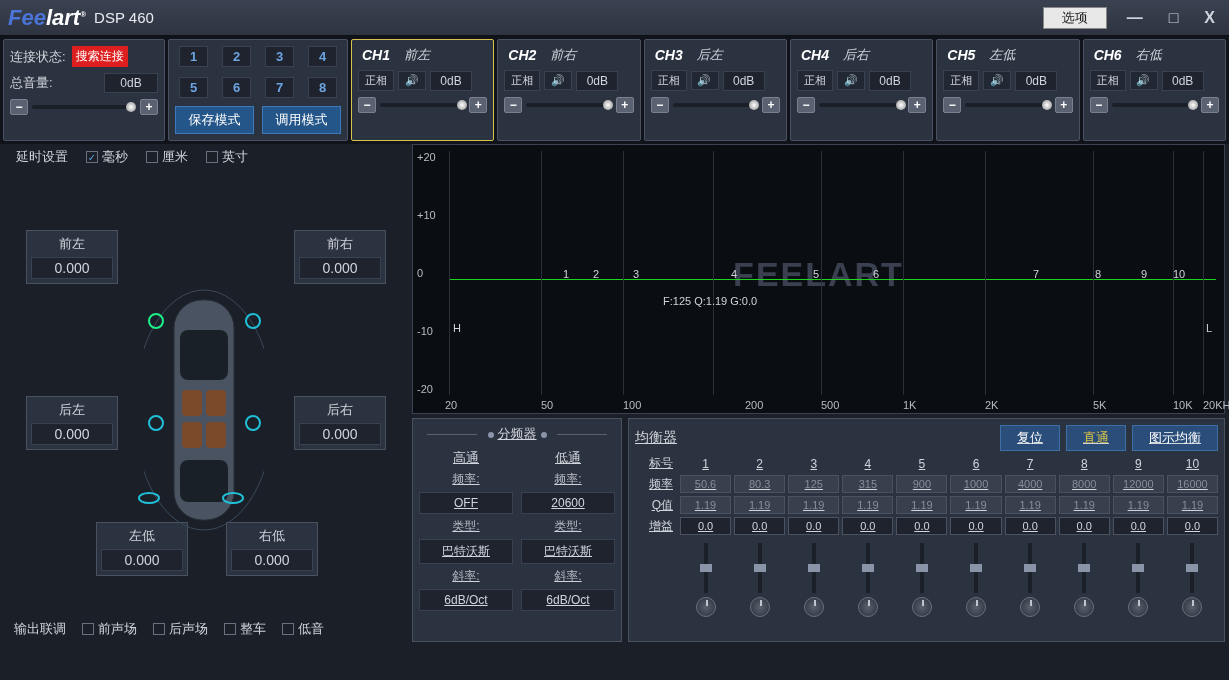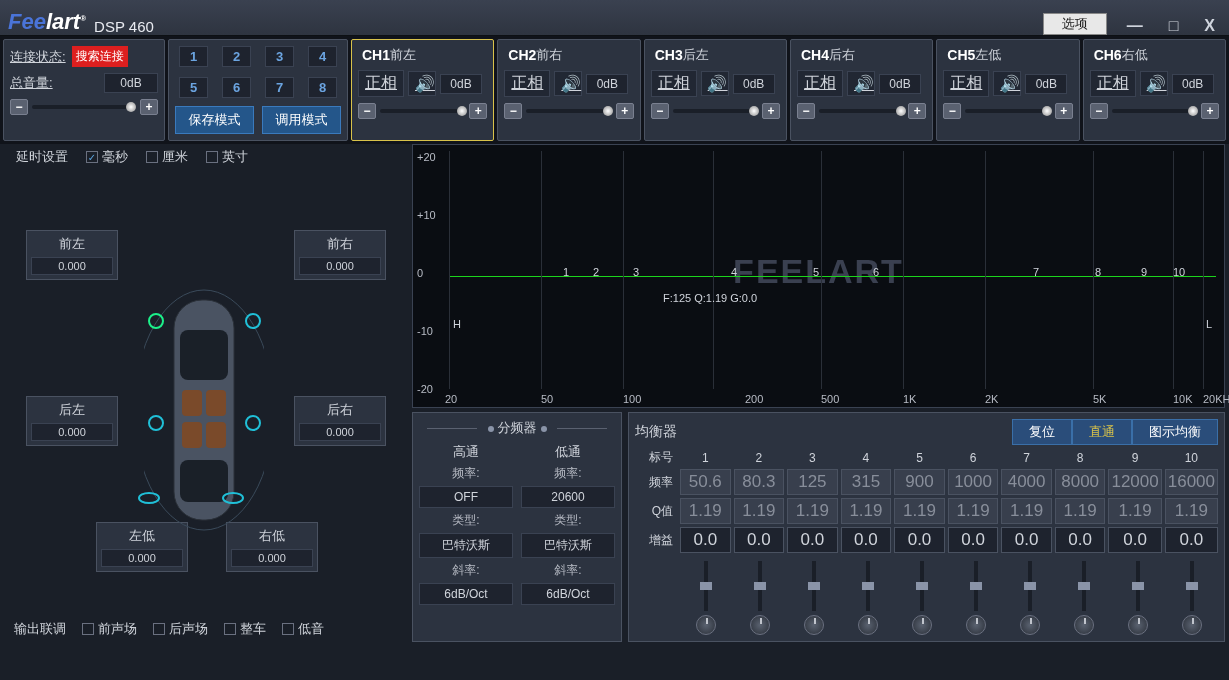--- a/index.html
+++ b/index.html
@@ -1,104 +1,104 @@
 <!DOCTYPE html>
 <html><head>
 <meta charset="utf-8">
 <style>
 * { box-sizing: border-box; margin: 0; padding: 0; font-family: "Microsoft YaHei", Arial, sans-serif; }
 body { background: #1a1f28; color: #d0d4db; width: 1229px; height: 680px; overflow: hidden; font-size: 12px; }
 
 
-.titlebar { height: 36px; background: linear-gradient(#3a4150, #2e3440); display: flex; align-items: flex-end; padding: 0 8px; border-bottom: 1px solid #0d1014; }
+.titlebar { height: 36px; background: linear-gradient(#3a4150, #2e3440); display: flex; align-items: center; padding: 13px 8px; border-bottom: 1px solid #0d1014; }
 .brand { font-size: 22px; font-weight: 700; color: #4a74d8; font-style: italic; }
 .brand .art { color: #fff; }
 .brand small { font-size: 8px; vertical-align: super; color: #fff; font-style: normal; }
 .product { margin-left: 8px; font-size: 15px; color: #e8eaf0; }
 .titlebar .spacer { flex: 1; }
 .opt-btn { background: #e8e8e8; color: #222; border: 1px solid #888; padding: 1px 18px; font-size: 13px; cursor: pointer; }
 .winctrl { margin-left: 14px; font-size: 16px; color: #cfd4dd; cursor: pointer; padding: 0 6px; font-weight: 700; }
 
 
 .toprow { display: flex; gap: 3px; padding: 3px; background: #10131a; }
 .panel { background: #2c3340; border: 1px solid #4a5261; border-radius: 2px; padding: 6px; display: flex; flex-direction: column; gap: 6px; }
 
 .left-block { width: 162px; }
 .status-row { display: flex; align-items: center; gap: 6px; }
-.status-row .lbl { font-size: 13px; text-decoration: underline; }
+.status-row .lbl { font-size: 13px; }
 .search-btn { background: #dd1f1f; color: #fff; border: none; padding: 2px 4px; font-size: 12px; cursor: pointer; }
 .vol-value { background: #1e232e; border: 1px solid #3a4252; padding: 2px 10px; font-size: 12px; text-align: center; width: 54px; }
 .slider-row { display: flex; align-items: center; gap: 4px; }
 .pm-btn { width: 18px; height: 16px; background: #5a6170; border: 1px solid #7a8090; border-radius: 2px; color: #fff; display: flex; align-items: center; justify-content: center; font-size: 12px; cursor: pointer; font-weight: 700; }
 .hslider { flex: 1; height: 4px; background: #1a1f28; border-radius: 2px; position: relative; }
 .hslider .knob { position: absolute; width: 10px; height: 10px; background: radial-gradient(#fff, #8a8a8a); border-radius: 50%; top: -3px; }
 
 .preset-block { width: 180px; }
 .num-grid { display: grid; grid-template-columns: repeat(4, 1fr); gap: 10px 14px; padding: 0 4px; }
 .num-btn { background: #1e232e; border: 1px solid #3a4252; color: #6ba4e0; font-weight: 700; font-size: 13px; padding: 2px 0; text-align: center; cursor: pointer; }
 .mode-row { display: flex; gap: 8px; margin-top: 2px; }
 .mode-btn { flex: 1; background: #24568a; border: 1px solid #3a7abd; color: #fff; padding: 4px 0; font-size: 13px; cursor: pointer; }
 
 .ch-block { flex: 1; min-width: 135px; }
 .ch-block.selected { border: 1px solid #d8c24a; }
-.ch-head { display: flex; align-items: center; gap: 0; padding: 0 4px; }
+.ch-head { display: flex; align-items: center; gap: 14px; padding: 0 4px; font-style: italic; }
 .ch-id { font-weight: 700; font-size: 14px; color: #fff; }
 .ch-name { font-size: 13px; }
 .ch-btns { display: flex; gap: 4px; align-items: center; }
-.sm-btn { background: #212733; border: 1px solid #3a4252; padding: 2px 6px; font-size: 16px; color: #d0d4db; cursor: pointer; text-decoration: underline; }
+.sm-btn { background: #212733; border: 1px solid #3a4252; padding: 2px 6px; font-size: 11px; color: #d0d4db; cursor: pointer; }
 .spk-btn { width: 28px; }
 .db-disp { background: #1e232e; border: 1px solid #3a4252; padding: 2px 6px; font-size: 12px; width: 42px; text-align: center; }
 
 
 .main { display: flex; gap: 4px; padding: 0 4px 4px; height: 502px; }
 
 
 .delay-panel { width: 404px; display: flex; flex-direction: column; }
 .delay-head { display: flex; align-items: center; gap: 18px; padding: 4px 12px; font-size: 13px; }
 .chk { display: flex; align-items: center; gap: 4px; cursor: pointer; }
 .chkbox { width: 12px; height: 12px; border: 1px solid #6a7080; display: inline-flex; align-items: center; justify-content: center; }
 .chkbox.checked::after { content: '✓'; color: #5aa4e0; font-size: 10px; }
 .car-wrap { flex: 1; position: relative; }
 .spk-box { position: absolute; width: 92px; background: #2c3340; border: 1px solid #4a5261; text-align: center; padding: 4px; }
 .spk-box .nm { font-size: 13px; margin-bottom: 4px; }
-.spk-box .val { background: #1e232e; border: 1px solid #3a4252; padding: 2px; font-size: 11px; }
+.spk-box .val { background: #1e232e; border: 1px solid #3a4252; padding: 2px; font-size: 14px; }
 .car-svg { position: absolute; left: 140px; top: 90px; width: 120px; height: 300px; }
 .link-row { display: flex; align-items: center; gap: 16px; padding: 4px 10px; font-size: 13px; }
 
 
 .right-side { flex: 1; display: flex; flex-direction: column; gap: 4px; }
 .graph { height: 270px; background: #0a0d12; border: 1px solid #3a4252; position: relative; }
 .graph .ylabel { position: absolute; left: 4px; font-size: 11px; color: #b8bcc5; }
 .graph .xlabel { position: absolute; bottom: 2px; font-size: 11px; color: #b8bcc5; }
 .graph .zero-line { position: absolute; left: 36px; right: 8px; top: 50%; height: 1px; background: #1cd41c; }
 .graph .grid-v { position: absolute; top: 6px; bottom: 18px; width: 1px; background: #2a2f38; }
 .graph .wm { position: absolute; top: 48%; left: 50%; transform: translate(-50%,-50%); font-size: 34px; font-weight: 700; color: #3a4050; letter-spacing: 2px; }
 .graph .pt { position: absolute; color: #d0d4db; font-size: 11px; }
 .graph .info { position: absolute; font-size: 11px; color: #d0d4db; }
 
-.bottom-row { display: flex; gap: 6px; flex: 1; }
+.bottom-row { display: flex; gap: 6px; flex: 1; text-decoration: underline; }
 .xover { width: 210px; background: #2c3340; border: 1px solid #4a5261; padding: 6px; }
 .xover-title { text-align: center; font-size: 13px; position: relative; margin-bottom: 6px; }
 .xover-title::before, .xover-title::after { content: ''; position: absolute; top: 50%; width: 50px; height: 1px; background: #5a6170; }
 .xover-title::before { left: 8px; } .xover-title::after { right: 8px; }
 .xover-title .dot { display:inline-block; width:6px; height:6px; background:#8a94a8; border-radius:50%; margin: 0 4px; vertical-align:middle;}
 .xover-cols { display: flex; gap: 8px; }
 .xover-col { flex: 1; text-align: center; display: flex; flex-direction: column; gap: 4px; }
 .xover-col .hdr { font-size: 13px; }
 .xover-col .lbl { font-size: 12px; color: #b8bcc5; }
 .xover-col .val { background: #1e232e; border: 1px solid #3a4252; padding: 3px; font-size: 12px; cursor: pointer; }
 
 .eq-panel { flex: 1; background: #2c3340; border: 1px solid #4a5261; padding: 6px; display: flex; flex-direction: column; gap: 4px; }
-.eq-head { display: flex; align-items: center; }
+.eq-head { display: flex; align-items: center; gap: 6px; }
 .eq-head .ttl { font-size: 14px; margin-right: auto; }
 .eq-act { background: #2a4d7a; border: 1px solid #3a6fa8; color: #fff; padding: 3px 16px; font-size: 13px; cursor: pointer; }
 .eq-act.active { color: #d8c24a; }
 .eq-grid { display: grid; grid-template-columns: 42px repeat(10, 1fr); gap: 3px; align-items: center; }
 .eq-grid .rowlbl { font-size: 12px; text-align: right; padding-right: 4px; }
-.eq-grid .cell { background: #383f4d; border: 1px solid #4a5261; padding: 2px; font-size: 17px; text-align: center; color: #888e9a; }
+.eq-grid .cell { background: #383f4d; border: 1px solid #4a5261; padding: 2px; font-size: 11px; text-align: center; color: #888e9a; }
 .eq-grid .cell.gain { background: #1e232e; color: #d0d4db; }
 .eq-grid .colhdr { text-align: center; font-size: 12px; }
 .eq-sliders { display: grid; grid-template-columns: 42px repeat(10, 1fr); gap: 3px; margin-top: 4px; }
 .vslider-wrap { display: flex; flex-direction: column; align-items: center; gap: 4px; }
 .vslider { width: 4px; height: 50px; background: #1a1f28; position: relative; }
 .vslider .vknob { position: absolute; width: 12px; height: 8px; background: #8a94a8; left: -4px; top: 50%; margin-top: -4px; }
 .rot-knob { width: 20px; height: 20px; border-radius: 50%; background: radial-gradient(#5a6270, #2a2f38); border: 1px solid #6a7080; cursor: pointer; position: relative; }
 .rot-knob::after { content:''; position:absolute; width:2px; height:6px; background:#c0c4cc; left:9px; top:2px; }
 
 svg.speaker { position: absolute; }

